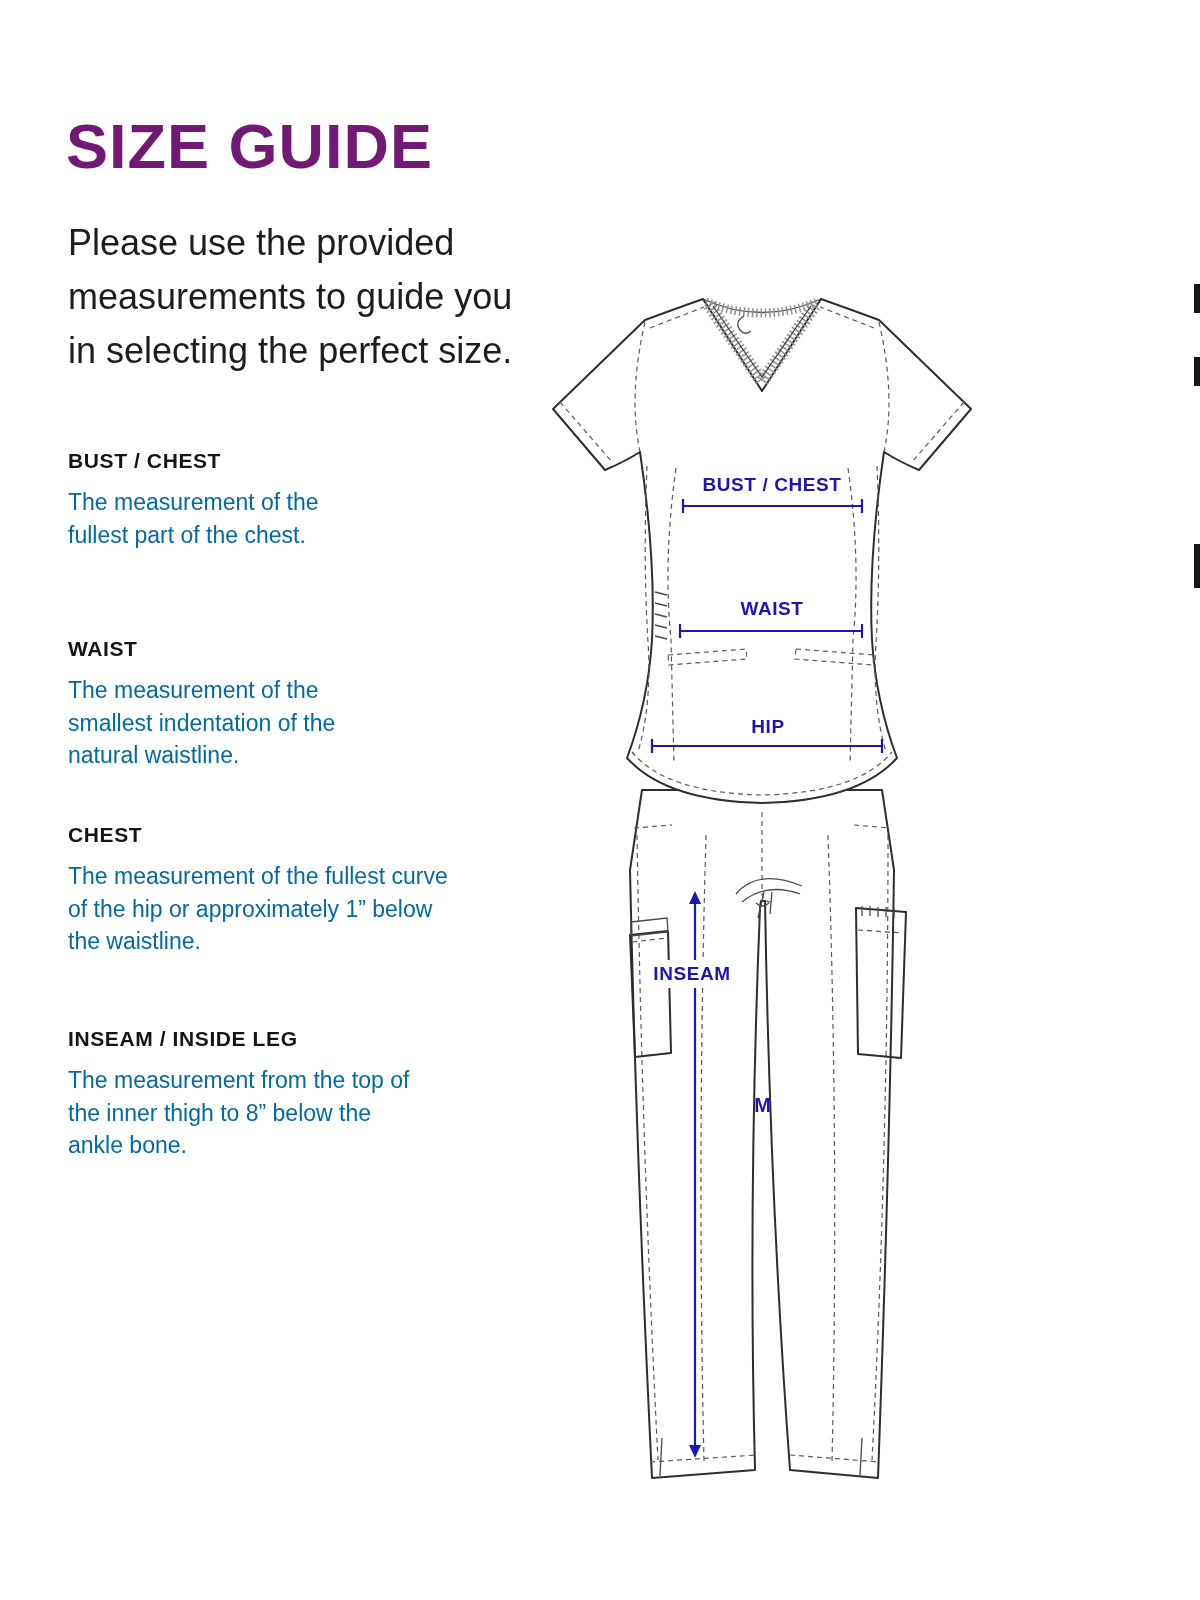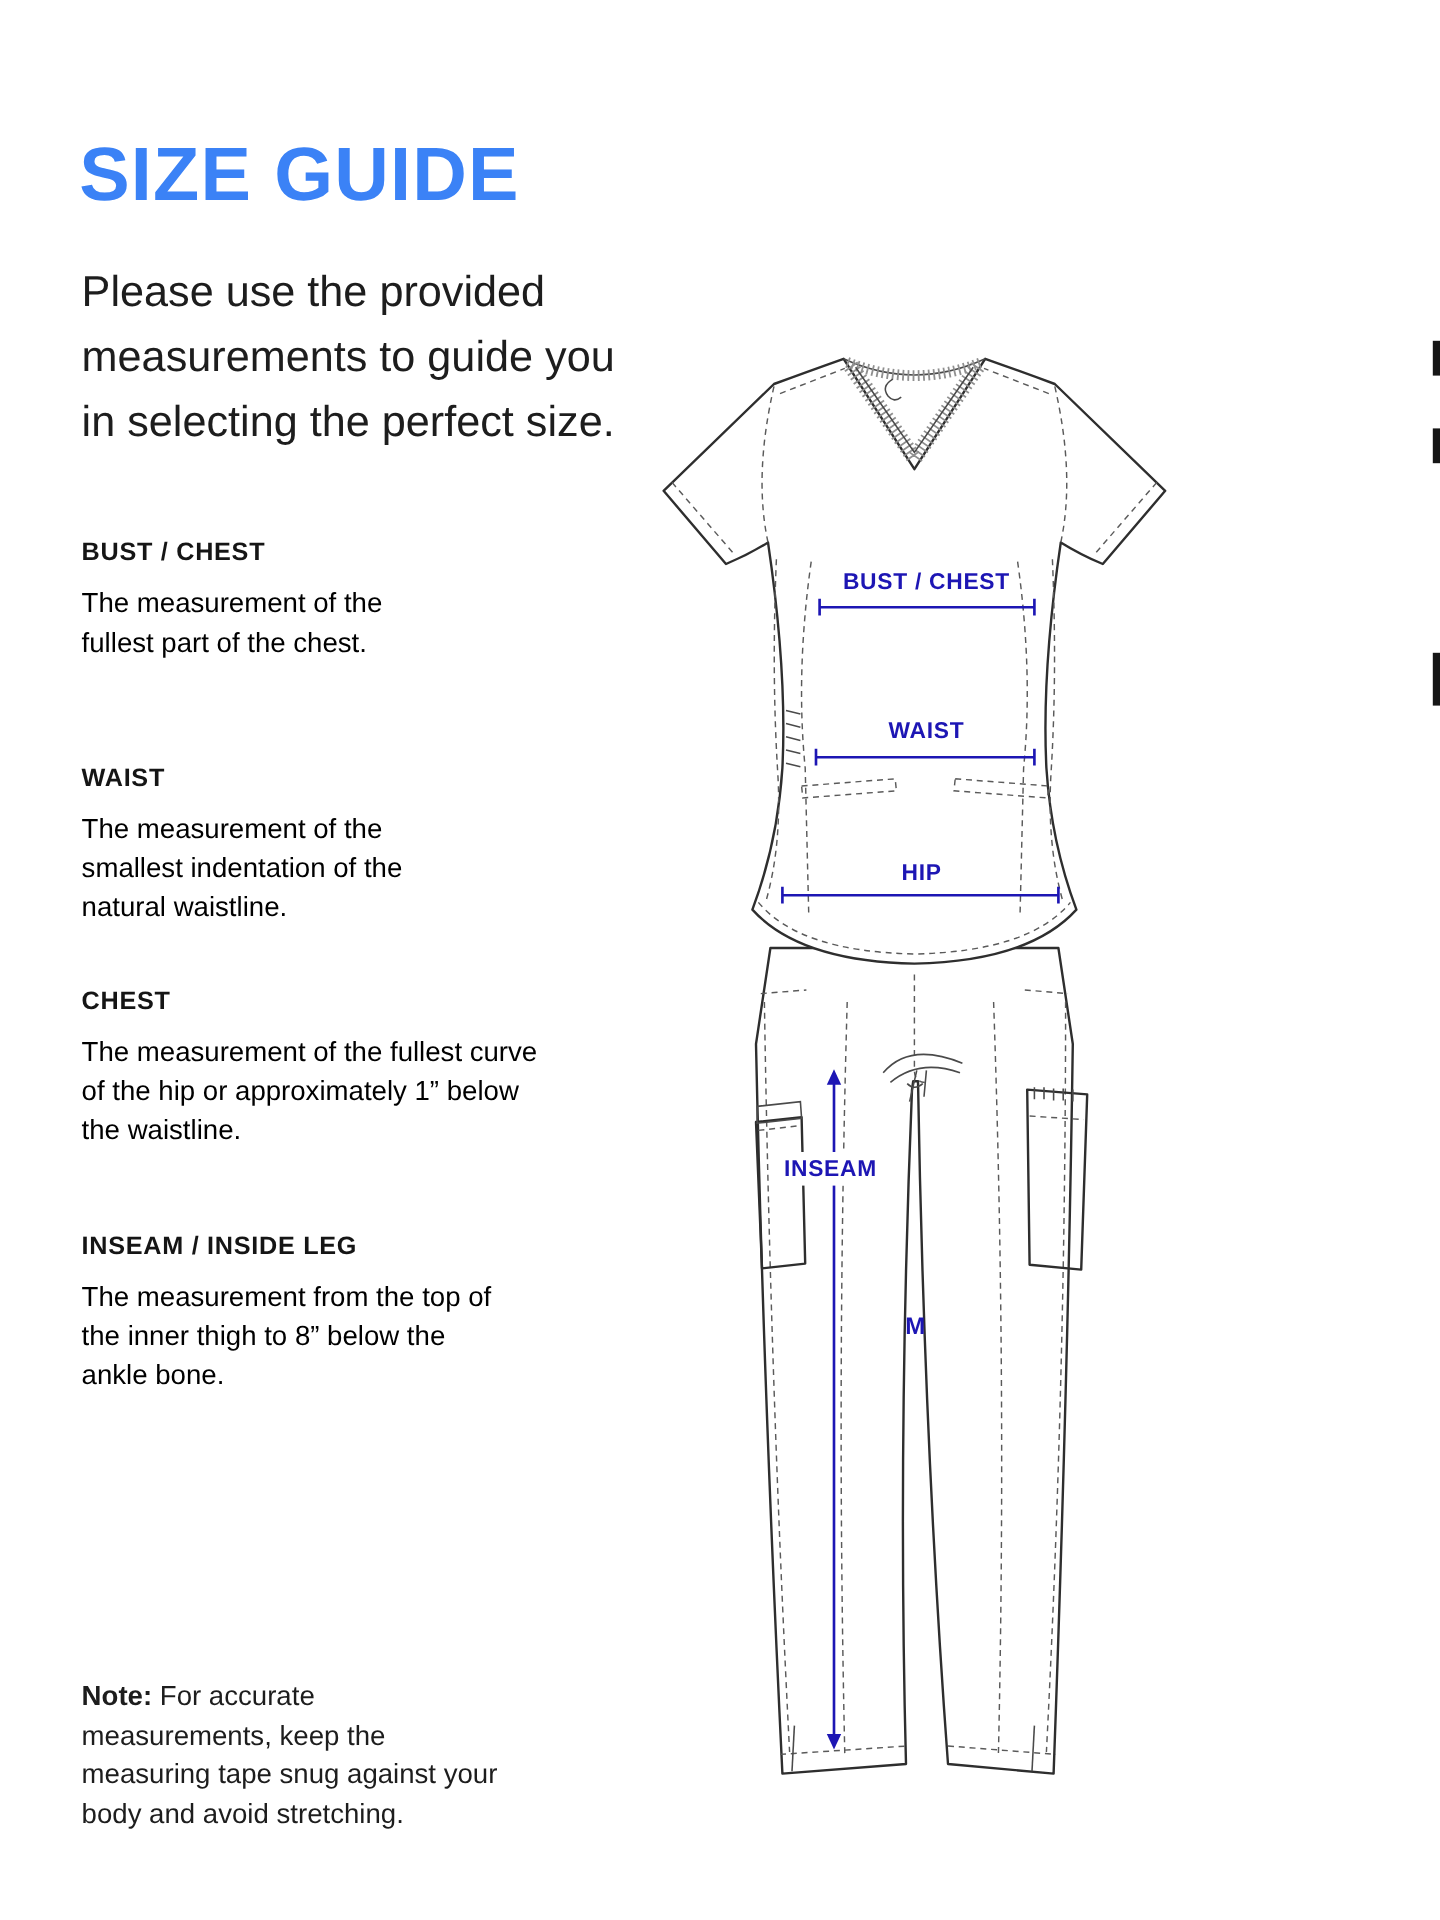--- a/index.html
+++ b/index.html
@@ -1,22 +1,22 @@
 <!DOCTYPE html>
 <html><head>
 <meta charset="utf-8">
 <style>
   html,body{margin:0;padding:0;background:#ffffff;}
   .page{position:relative;width:1200px;height:1600px;background:#fff;
         font-family:"Liberation Sans",sans-serif;color:#1e1e1e;overflow:hidden;}
   .title{position:absolute;left:66px;top:68px;font-size:63px;font-weight:800;
-         letter-spacing:1px;color:#3b82f6;}
+         letter-spacing:1px;color:#701a75;}
   .intro{position:absolute;left:68px;top:180px;width:462px;font-size:36px;line-height:1.5;color:#1d1d1d;}
   .sec-h{position:absolute;left:68px;font-size:21px;font-weight:700;letter-spacing:.6px;color:#151515;}
-  .sec-b{position:absolute;left:68px;font-size:23px;line-height:1.42;color:#000000;}
+  .sec-b{position:absolute;left:68px;font-size:23px;line-height:1.42;color:#0369a1;}
   .note{position:absolute;left:68px;top:1374px;width:352px;font-size:23px;line-height:1.42;color:#1d1d1d;}
   .note b{font-weight:700;}
   .diagram{position:absolute;left:530px;top:275px;width:670px;height:1245px;}
   .edge-mark{position:absolute;right:0;width:6px;background:#161616;}
 
   
   .outline{fill:#ffffff;stroke:#2e2e2e;stroke-width:2;stroke-linejoin:round;}
   .solid{fill:none;stroke:#2e2e2e;stroke-width:2;stroke-linejoin:round;}
   .thin{fill:none;stroke:#4a4a4a;stroke-width:1.3;}
   .dash{fill:none;stroke:#5a5a5a;stroke-width:1.2;stroke-dasharray:5 4;}
@@ -51,22 +51,20 @@
   <div>
     <div class="sec-h" style="top:823px">CHEST</div>
     <div class="sec-b" style="top:860px;width:388px">The measurement of the fullest curve of the hip or approximately 1” below the waistline.</div>
   </div>
 
   <div>
     <div class="sec-h" style="top:1027px">INSEAM / INSIDE LEG</div>
     <div class="sec-b" style="top:1064px;width:362px">The measurement from the top of the inner thigh to 8” below the ankle bone.</div>
   </div>
 
-  <p class="note"><b>Note:</b>
-    <span>For accurate measurements, keep the measuring tape snug against your body and avoid stretching.</span></p>
 
   <svg class="diagram" viewBox="530 275 670 1245" width="670" height="1245" xmlns="http://www.w3.org/2000/svg">
 
     <g>
 
       <path class="outline" d="M 642 790
         L 630 870 Q 636 1150 652 1478
         L 755 1470 Q 748 1200 760 908
         L 761 901 L 765 901 Q 770 1200 790 1470
         L 878 1478 Q 890 1150 894 870 L 882 790 Z"></path>

